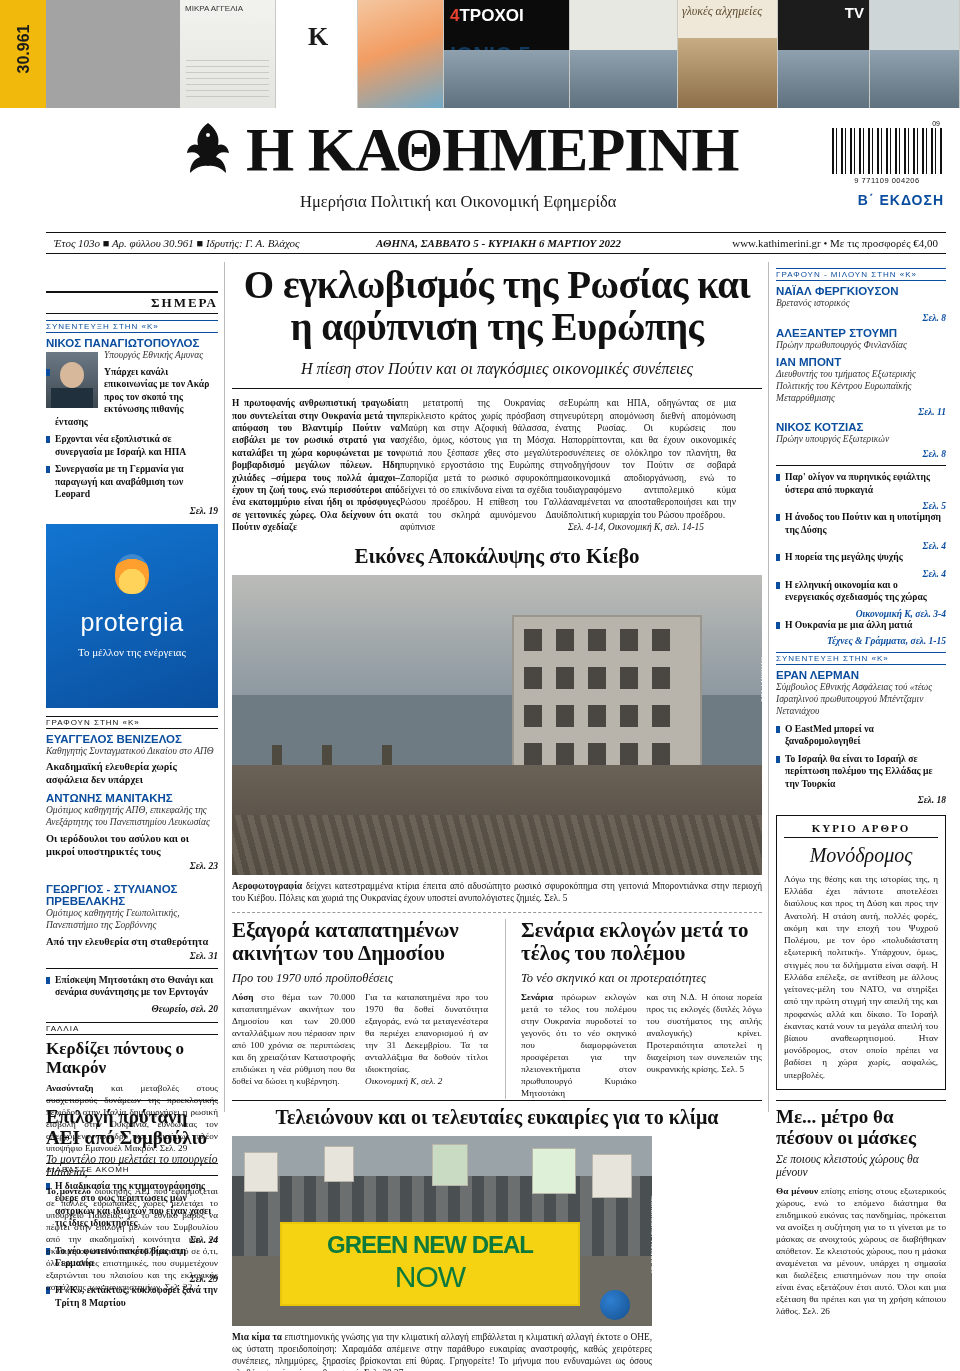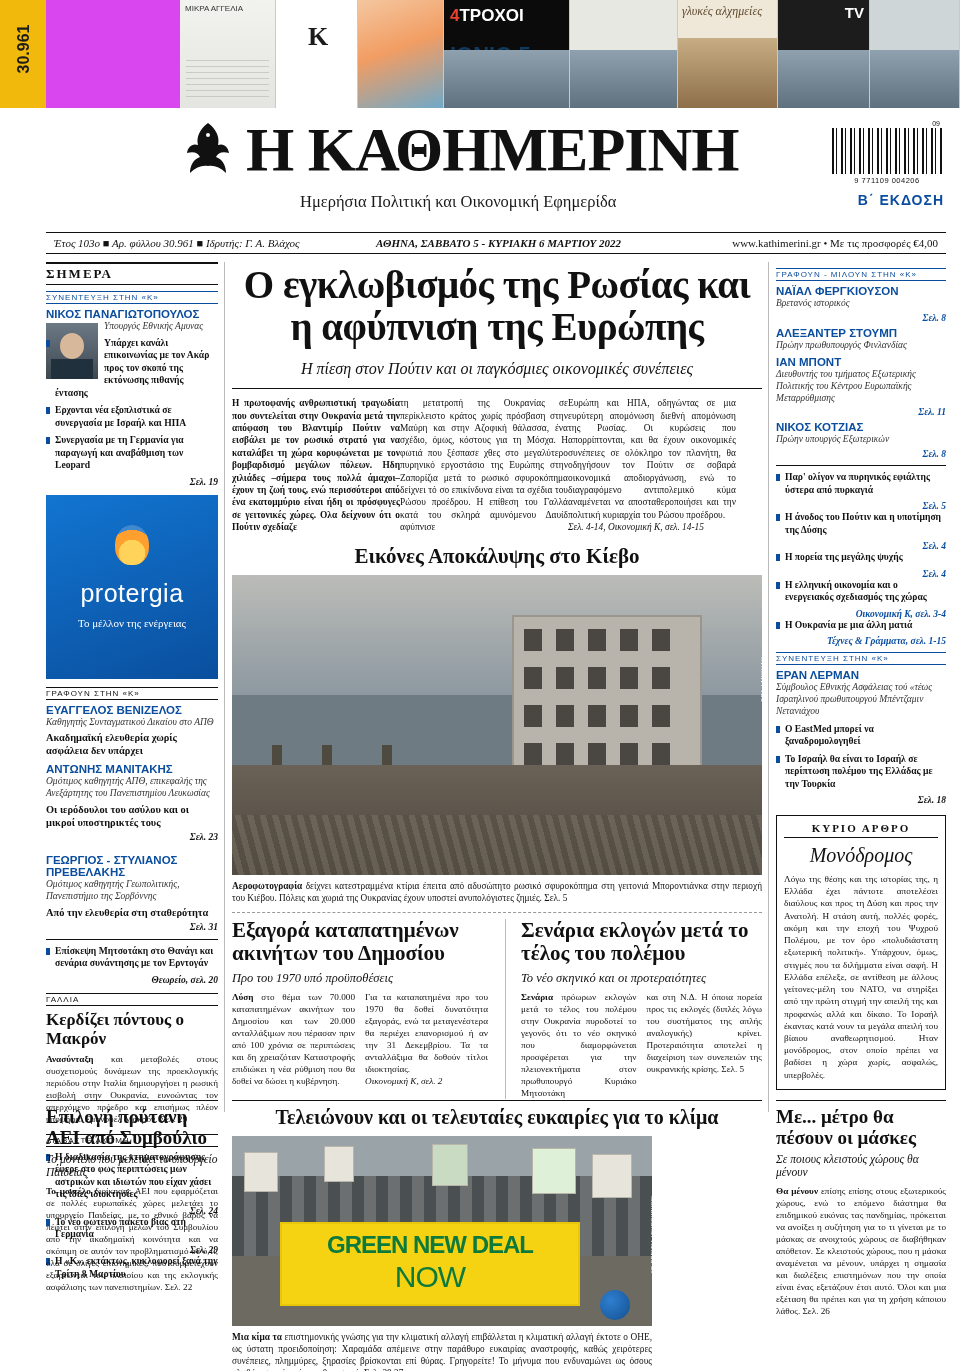--- a/index.html
+++ b/index.html
@@ -10,21 +10,21 @@
     font-family:"Liberation Serif", serif;
     color:#111;
     overflow:hidden;
     position:relative;
   }
   .page { position:relative; width:960px; height:1371px; }
 
   
   .promo-strip {
     position:absolute; left:0; top:0; width:960px; height:108px;
-    background:#d946ef;
+    background:#a3a3a3;
     overflow:hidden;
   }
   .promo-inner { position:absolute; left:180px; top:0; width:780px; height:108px; display:flex; }
   .promo-card { height:108px; position:relative; overflow:hidden; border-right:1px solid #c9c9c5; }
   .pc1 { width:96px; background:linear-gradient(#f2f2ef,#e4e4e0); }
   .pc2 { width:82px; background:#ffffff; }
   .pc3 { width:86px; background:linear-gradient(160deg,#f4c7a0,#f29d63 45%,#6fa9c9); }
   .pc4 { width:126px; background:#0b0b0b; }
   .pc5 { width:108px; background:#e8e8e3; }
   .pc6 { width:100px; background:#efe7d8; }
@@ -84,22 +84,22 @@
   .cols { position:absolute; left:46px; top:262px; width:900px; height:1100px; }
   .col-left { position:absolute; left:0; top:0; width:172px; }
   .col-mid { position:absolute; left:186px; top:0; width:530px; }
   .col-right { position:absolute; left:730px; top:0; width:170px; }
 
   .vline { position:absolute; top:0; width:1px; background:#bbb; }
 
   
   .sec-head {
     font-family:"Liberation Serif", serif; font-weight:bold; font-size:13px; letter-spacing:2px;
-    text-align:left; border-top:2px solid #111; border-bottom:1px solid #111;
-    padding:2px 0 2px 0; margin-bottom:5px;
+    text-align:right; border-top:2px solid #111; border-bottom:1px solid #111;
+    padding:2px 0 2px 0; margin-bottom:5px;margin-top:29px;
   }
   .kicker { font-family:"Liberation Sans", sans-serif; font-size:8px; letter-spacing:1px; color:#0a4d9e;
             border-top:1px solid #0a4d9e; border-bottom:1px solid #0a4d9e; padding:1px 0; margin:6px 0 4px 0;}
   .kicker-dark { font-family:"Liberation Sans", sans-serif; font-size:8px; letter-spacing:1px; color:#111;
             border-top:1px solid #111; border-bottom:1px solid #111; padding:1px 0; margin:8px 0 4px 0;}
   .name-blue { font-family:"Liberation Sans", sans-serif; font-weight:bold; font-size:11.5px; color:#0a4d9e; margin:4px 0 1px; }
   .role { font-family:"Liberation Serif", serif; font-style:italic; font-size:9.5px; color:#333; line-height:1.25; }
   .bullets { margin-top:4px; }
   .bullet { position:relative; padding-left:9px; font-family:"Liberation Serif", serif; font-size:9.6px; line-height:1.3;
             font-weight:bold; color:#111; margin-bottom:5px; }

